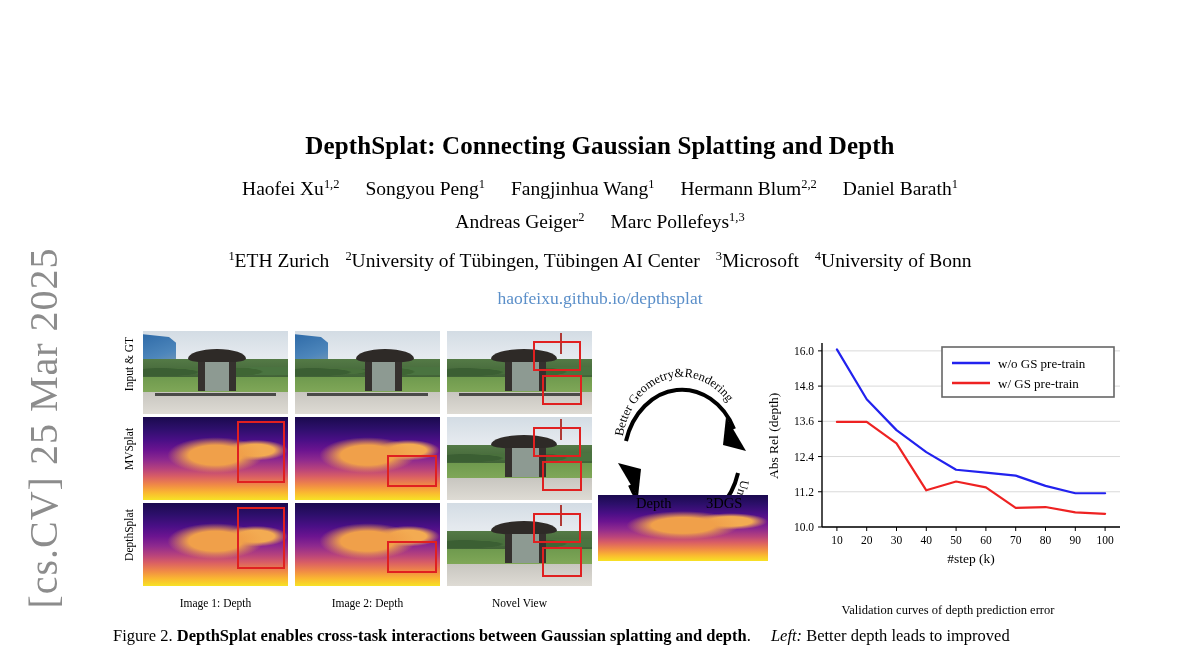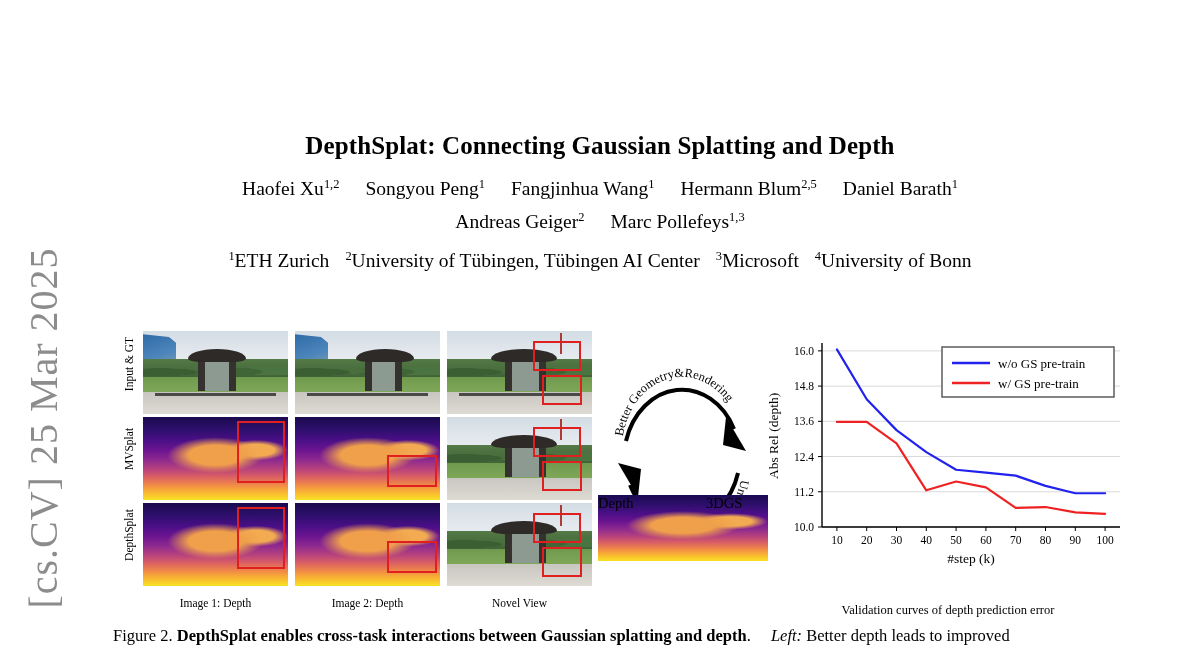--- a/index.html
+++ b/index.html
@@ -83,20 +83,21 @@
 
   
   .depth{ position:absolute; inset:0;
     background:
       radial-gradient(ellipse 46% 30% at 50% 46%, #f0a04a 0 40%, rgba(240,160,74,0) 72%),
       radial-gradient(ellipse 28% 16% at 78% 40%, #f3ab52 0 45%, rgba(243,171,82,0) 78%),
       linear-gradient(180deg,
         #1a0a4e 0%, #2d0f6b 14%, #4a0f86 28%, #6b1490 40%,
         #8f2a8e 52%, #b8437c 63%, #da5f64 72%, #f08a46 82%,
         #fab731 91%, #f7e225 100%);
+    padding-left: 38px;
   }
   .redbox{ position:absolute; border:2px solid #e02020; }
 
   
   .col-caption{ position:absolute; top:266px; font-size:11.5px; text-align:center; width:145px; }
   .col-caption.c0{ left:25px; } .col-caption.c1{ left:177px; } .col-caption.c2{ left:329px; }
 
   
   #figure-cycle{ position:absolute; left:596px; top:345px; width:172px; height:216px; }
   #figure-cycle svg{ position:absolute; inset:0; }
@@ -121,24 +122,25 @@
 </style>
 </head>
 <body>
 
 <div class="page">
 
   <div id="arxiv-stamp">[cs.CV]  25 Mar 2025</div>
 
   <div class="title">DepthSplat: Connecting Gaussian Splatting and Depth</div>
 
-  <div class="authors-line l1"><span>Haofei Xu<sup>1,2</sup></span><span class="sep"></span><span>Songyou Peng<sup>1</sup></span><span class="sep"></span><span>Fangjinhua Wang<sup>1</sup></span><span class="sep"></span><span>Hermann Blum<sup>2,5</sup></span><span class="sep"></span><span>Daniel Barath<sup>1</sup></span></div>
+  <div class="authors-line l1"><span>Haofei Xu<sup>1,2</sup></span><span class="sep"></span><span>Songyou Peng<sup>1</sup></span><span class="sep"></span><span>Fangjinhua Wang<sup>1</sup></span><span class="sep"></span><span>Hermann Blum<sup>2,2</sup></span><span class="sep"></span><span>Daniel Barath<sup>1</sup></span></div>
   <div class="authors-line l2"><span>Andreas Geiger<sup>2</sup></span><span class="sep"></span><span>Marc Pollefeys<sup>1,3</sup></span></div>
   <div class="affil-line"><span><sup>1</sup>ETH Zurich</span><span class="sep"></span><span><sup>2</sup>University of Tübingen, Tübingen AI Center</span><span class="sep"></span><span><sup>3</sup>Microsoft</span><span class="sep"></span><span><sup>4</sup>University of Bonn</span></div>
 
+  <a class="url" href="#">haofeixu.github.io/depthsplat</a>
 
   <div id="figure-left">
     <div class="row-labels">
       <div class="row-label r0">Input &amp; GT</div>
       <div class="row-label r1">MVSplat</div>
       <div class="row-label r2">DepthSplat</div>
     </div>
 
     <div class="grid">
 

